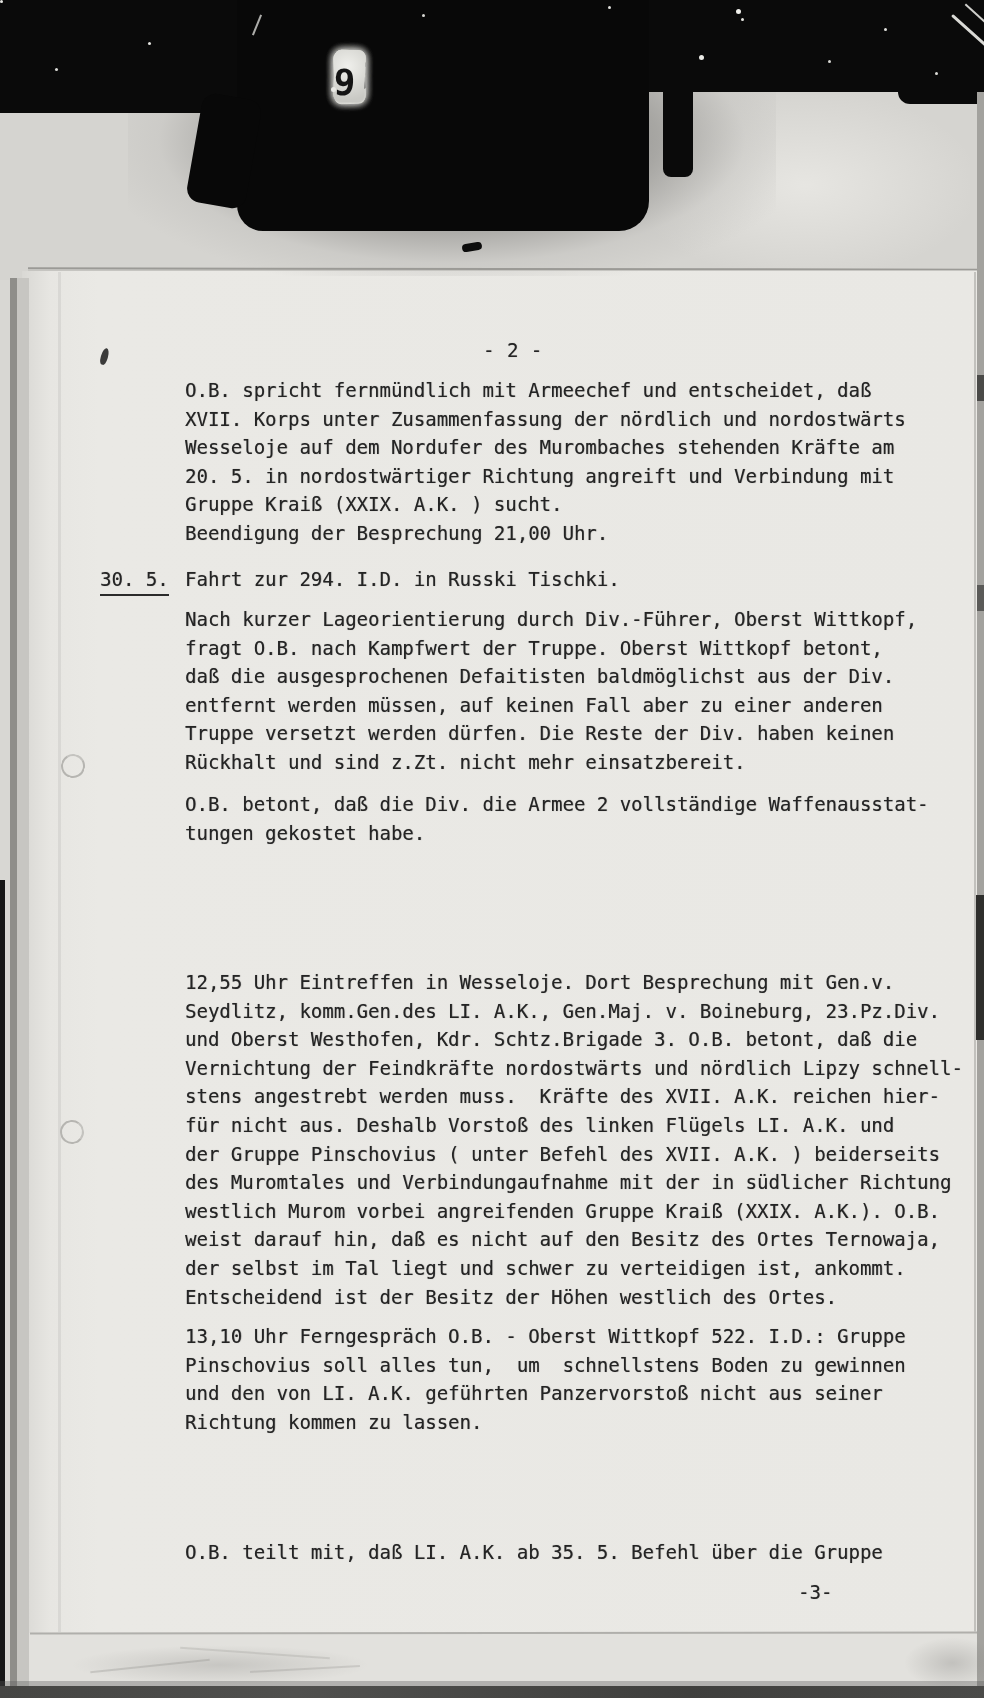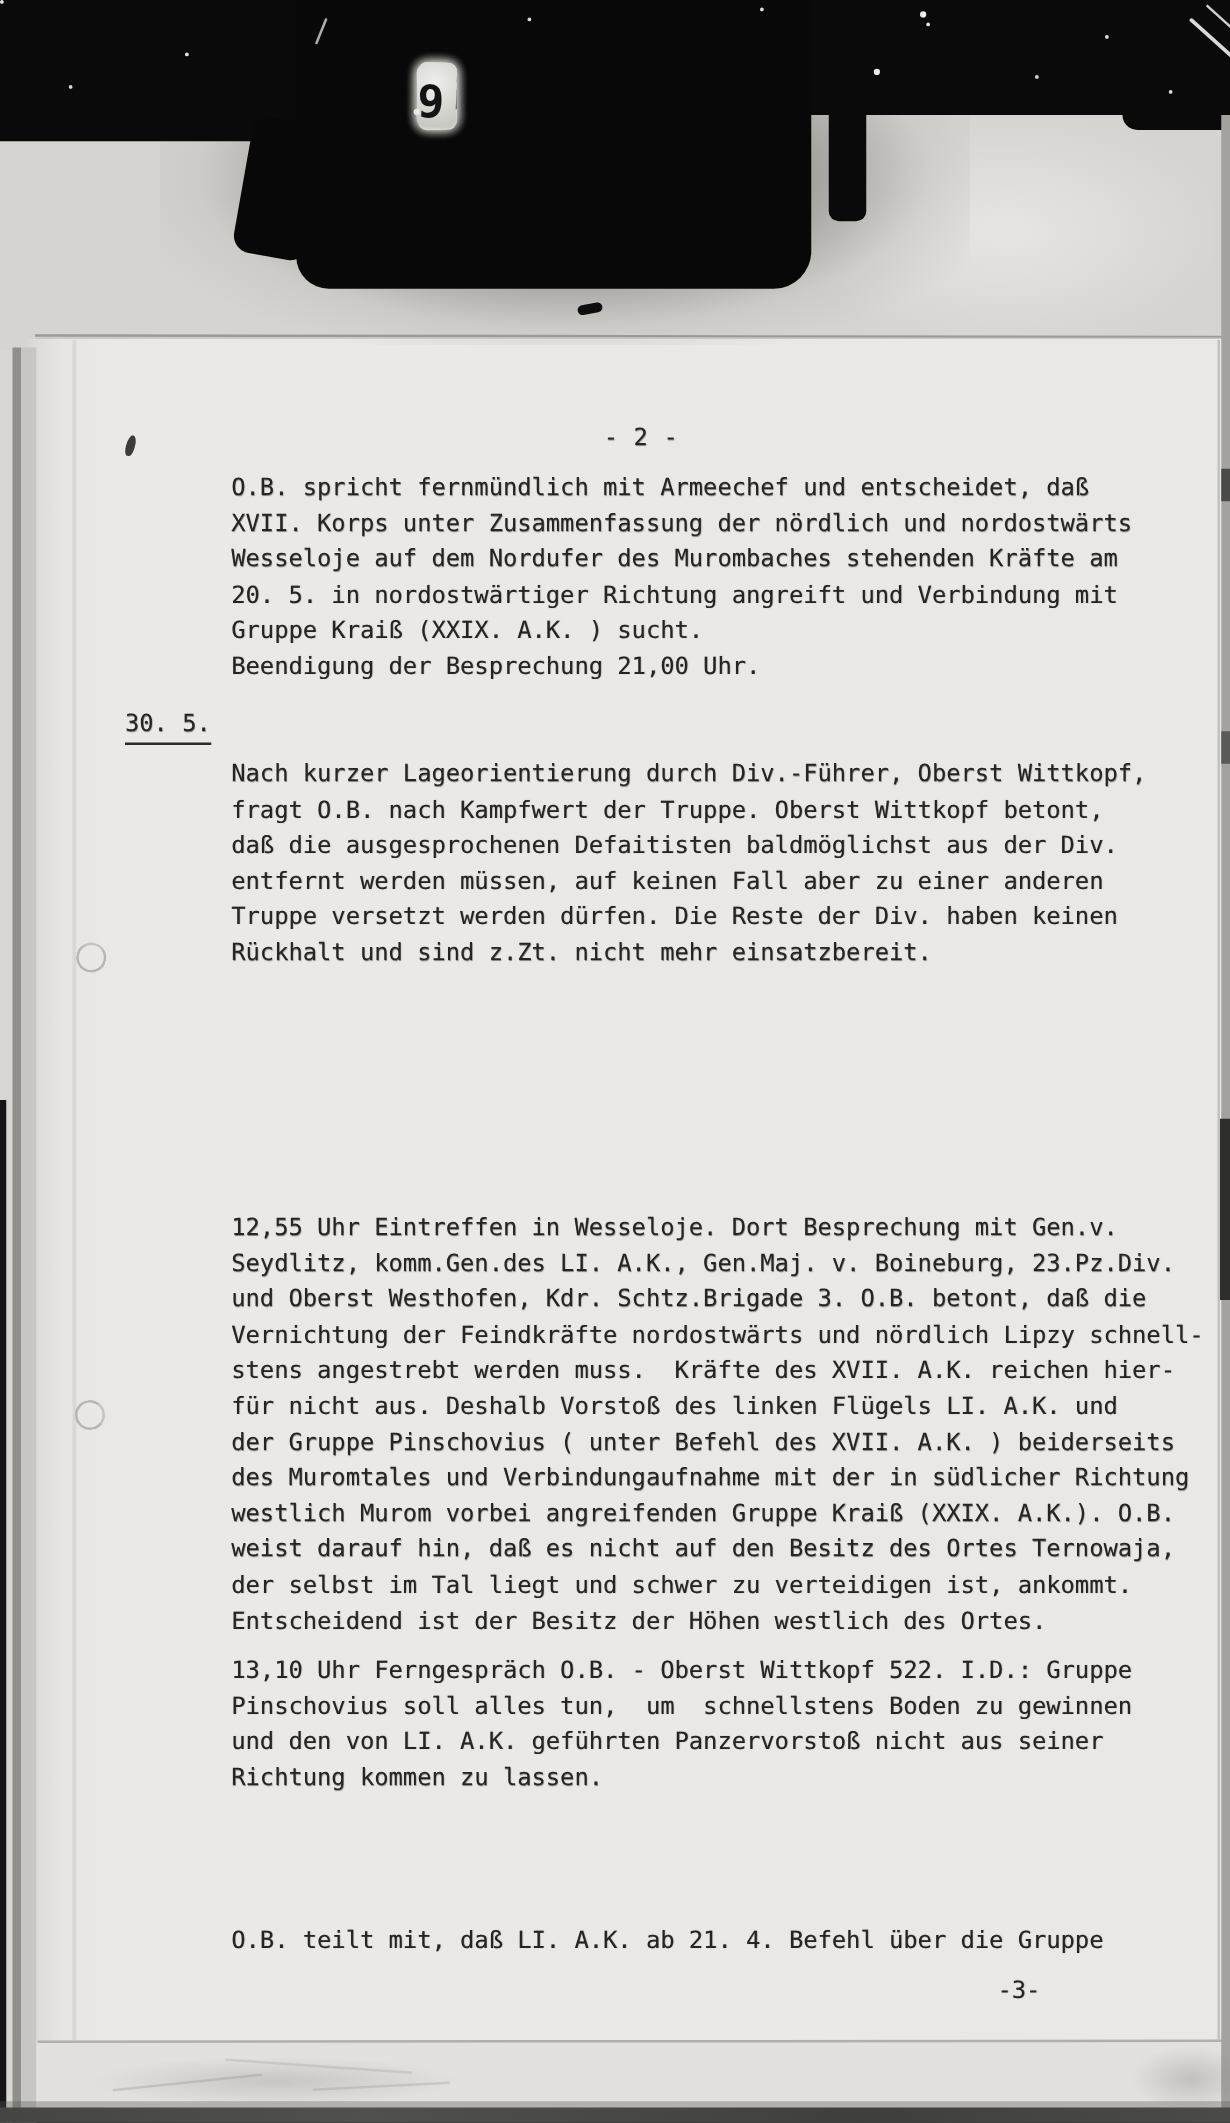--- a/index.html
+++ b/index.html
@@ -162,39 +162,42 @@
   <div class="doc-text page-num">- 2 -</div>
 
   <div class="doc-text para" style="top:376px">O.B. spricht fernmündlich mit Armeechef und entscheidet, daß
 XVII. Korps unter Zusammenfassung der nördlich und nordostwärts
 Wesseloje auf dem Nordufer des Murombaches stehenden Kräfte am
 20. 5. in nordostwärtiger Richtung angreift und Verbindung mit
 Gruppe Kraiß (XXIX. A.K. ) sucht.
 Beendigung der Besprechung 21,00 Uhr.</div>
 
   <div class="doc-text date-label">30. 5.</div>
+  <div class="doc-text para" style="top:565px">Fahrt zur 294. I.D. in Russki Tischki.</div>
 
   <div class="doc-text para" style="top:605px">Nach kurzer Lageorientierung durch Div.-Führer, Oberst Wittkopf,
 fragt O.B. nach Kampfwert der Truppe. Oberst Wittkopf betont,
 daß die ausgesprochenen Defaitisten baldmöglichst aus der Div.
 entfernt werden müssen, auf keinen Fall aber zu einer anderen
 Truppe versetzt werden dürfen. Die Reste der Div. haben keinen
 Rückhalt und sind z.Zt. nicht mehr einsatzbereit.</div>
+  <div class="doc-text para" style="top:790px">O.B. betont, daß die Div. die Armee 2 vollständige Waffenausstat-
+tungen gekostet habe.</div>
   <div class="doc-text para" style="top:968px">12,55 Uhr Eintreffen in Wesseloje. Dort Besprechung mit Gen.v.
 Seydlitz, komm.Gen.des LI. A.K., Gen.Maj. v. Boineburg, 23.Pz.Div.
 und Oberst Westhofen, Kdr. Schtz.Brigade 3. O.B. betont, daß die
 Vernichtung der Feindkräfte nordostwärts und nördlich Lipzy schnell-
 stens angestrebt werden muss.  Kräfte des XVII. A.K. reichen hier-
 für nicht aus. Deshalb Vorstoß des linken Flügels LI. A.K. und
 der Gruppe Pinschovius ( unter Befehl des XVII. A.K. ) beiderseits
 des Muromtales und Verbindungaufnahme mit der in südlicher Richtung
 westlich Murom vorbei angreifenden Gruppe Kraiß (XXIX. A.K.). O.B.
 weist darauf hin, daß es nicht auf den Besitz des Ortes Ternowaja,
 der selbst im Tal liegt und schwer zu verteidigen ist, ankommt.
 Entscheidend ist der Besitz der Höhen westlich des Ortes.</div>
   <div class="doc-text para" style="top:1322px">13,10 Uhr Ferngespräch O.B. - Oberst Wittkopf 522. I.D.: Gruppe
 Pinschovius soll alles tun,  um  schnellstens Boden zu gewinnen
 und den von LI. A.K. geführten Panzervorstoß nicht aus seiner
 Richtung kommen zu lassen.</div>
-  <div class="doc-text para" style="top:1538px">O.B. teilt mit, daß LI. A.K. ab 21. 4. Befehl über die Gruppe</div>
+  <div class="doc-text para" style="top:1538px">O.B. teilt mit, daß LI. A.K. ab 35. 5. Befehl über die Gruppe</div>
 
   <div class="doc-text catchword">-3-</div>
 </div>
 
 </body></html>

